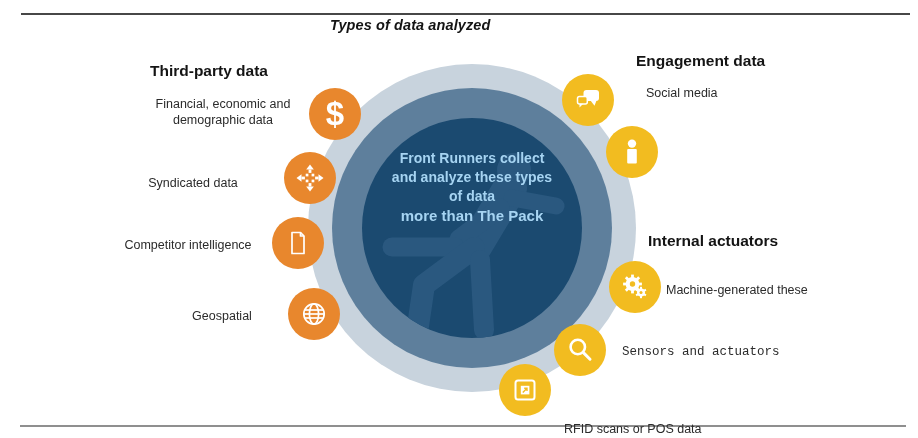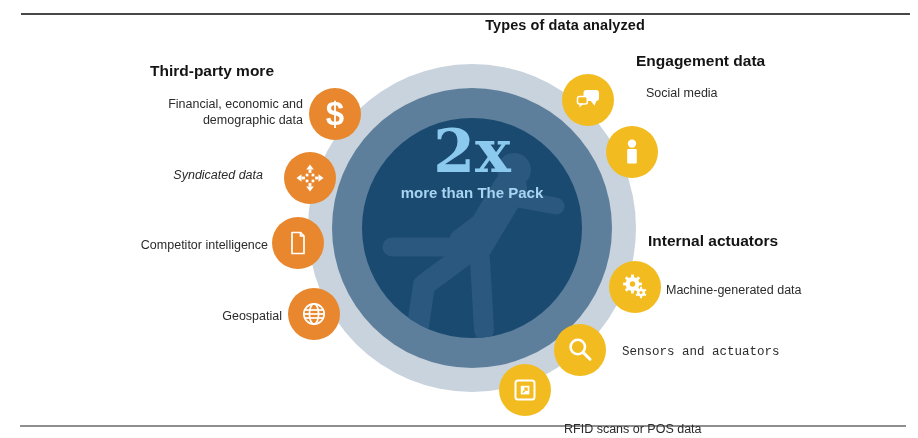--- a/index.html
+++ b/index.html
@@ -5,22 +5,22 @@
   html,body { margin:0; padding:0; background:#ffffff; }
   .stage {
     position:relative; width:918px; height:438px; background:#ffffff; overflow:hidden;
     font-family:"Liberation Sans","DejaVu Sans",sans-serif;
   }
   .rule { position:absolute; background:#474747; height:2px; }
   .rule.top    { left:21px;  top:13px;  width:889px; }
   .rule.bottom { left:20px;  top:425px; width:886px; height:1.5px; background:#8f8f8f; }
 
   .title {
-    position:absolute; left:330px; top:17px; width:315px; text-align:right;
-    font-size:14.5px; font-weight:bold; color:#141414; letter-spacing:0.1px;
+    position:absolute; left:330px; top:17px; width:315px; text-align:left;
+    font-size:14.5px; font-weight:bold; color:#141414; letter-spacing:0.1px;font-style:italic;
   }
 
   
   .ring { position:absolute; border-radius:50%; }
   .ring.outer { left:308px; top:64px;  width:328px; height:328px; background:#c8d3dd; z-index:1; }
   .ring.mid   { left:332px; top:88px;  width:280px; height:280px; background:#5e7f9c; z-index:2; }
   .ring.navy  { left:362px; top:118px; width:220px; height:220px; background:#1b4a70; z-index:3; overflow:hidden; }
 
   .runner-svg { position:absolute; left:0; top:0; }
 
@@ -31,23 +31,23 @@
     font-size:60px; font-weight:bold; line-height:64px; color:#8cc9ee; margin-top:1px;
   }
   .center-caption { font-size:15px; font-weight:bold; color:#a6d4f2; margin-top:1px; }
 
   .group-heading { position:absolute; font-size:15.5px; font-weight:bold; color:#141414; z-index:5; }
   .gh-third      { left:150px; top:62px; }
   .gh-engagement { left:636px; top:52px; }
   .gh-internal   { left:648px; top:232px; }
 
   .lbl { position:absolute; font-size:12.5px; color:#2b2b2b; line-height:16px; z-index:5; }
-  .lbl.ra { text-align:right; }
+  .lbl.ra { text-align:center; }
   .lbl-financial  { left:143px; top:96px;  width:160px; }
-  .lbl-syndicated { left:123px; top:167px; width:140px;font-style:italic; }
+  .lbl-syndicated { left:123px; top:175px; width:140px; }
   .lbl-competitor { left:108px; top:237px; width:160px; }
   .lbl-geospatial { left:162px; top:308px; width:120px; }
   .lbl-social     { left:646px; top:85px;  width:140px; }
   .lbl-customer   { left:666px; top:137px; width:170px; }
   .lbl-machine    { left:666px; top:282px; width:170px; }
   .lbl-sensors    { left:622px; top:344px; width:160px;font-family:Liberation Mono, monospace; }
   .lbl-rfid       { left:564px; top:389px; width:170px;margin-top:32px; }
 
   .badge {
     position:absolute; width:52px; height:52px; border-radius:50%; z-index:6;
@@ -87,35 +87,39 @@
         <path d="M150 80 L194 88" stroke-width="17" fill="none"></path>
         <path d="M138 90 L97 121" stroke-width="19" fill="none"></path>
         <path d="M30 129 H93" stroke-width="19" fill="none"></path>
         <path d="M112 130 L62 167 L56 208" stroke-width="22" fill="none"></path>
         <path d="M118 142 L122 212" stroke-width="20" fill="none"></path>
       </g>
     </svg>
   </div>
 
   <div class="center-text">
-    <div class="center-mult">2x</div>
+    <div class="center-intro">
+      <div>Front Runners collect</div>
+      <div>and analyze these types</div>
+      <div>of data</div>
+    </div>
     <div class="center-caption">more than The Pack</div>
   </div>
 
-  <div class="group-heading gh-third">Third-party more</div>
+  <div class="group-heading gh-third">Third-party data</div>
   <div class="group-heading gh-engagement">Engagement data</div>
   <div class="group-heading gh-internal">Internal actuators</div>
 
   <div class="lbl ra lbl-financial">Financial, economic and demographic data</div>
   <div class="lbl ra lbl-syndicated">Syndicated data</div>
   <div class="lbl ra lbl-geospatial">Geospatial</div>
   <div class="lbl ra lbl-competitor">Competitor intelligence</div>
 
   <div class="lbl lbl-social">Social media</div>
-  <div class="lbl lbl-machine">Machine-generated data</div>
+  <div class="lbl lbl-machine">Machine-generated these</div>
   <div class="lbl lbl-sensors">Sensors and actuators</div>
   <div class="lbl lbl-rfid">RFID scans or POS data</div>
 
   <div class="badge orange b-dollar">
     <span class="dollar-glyph">$</span>
   </div>
 
   <div class="badge orange b-syndicate">
     <svg width="32" height="32" viewBox="0 0 32 32">
       <g fill="#ffffff">

